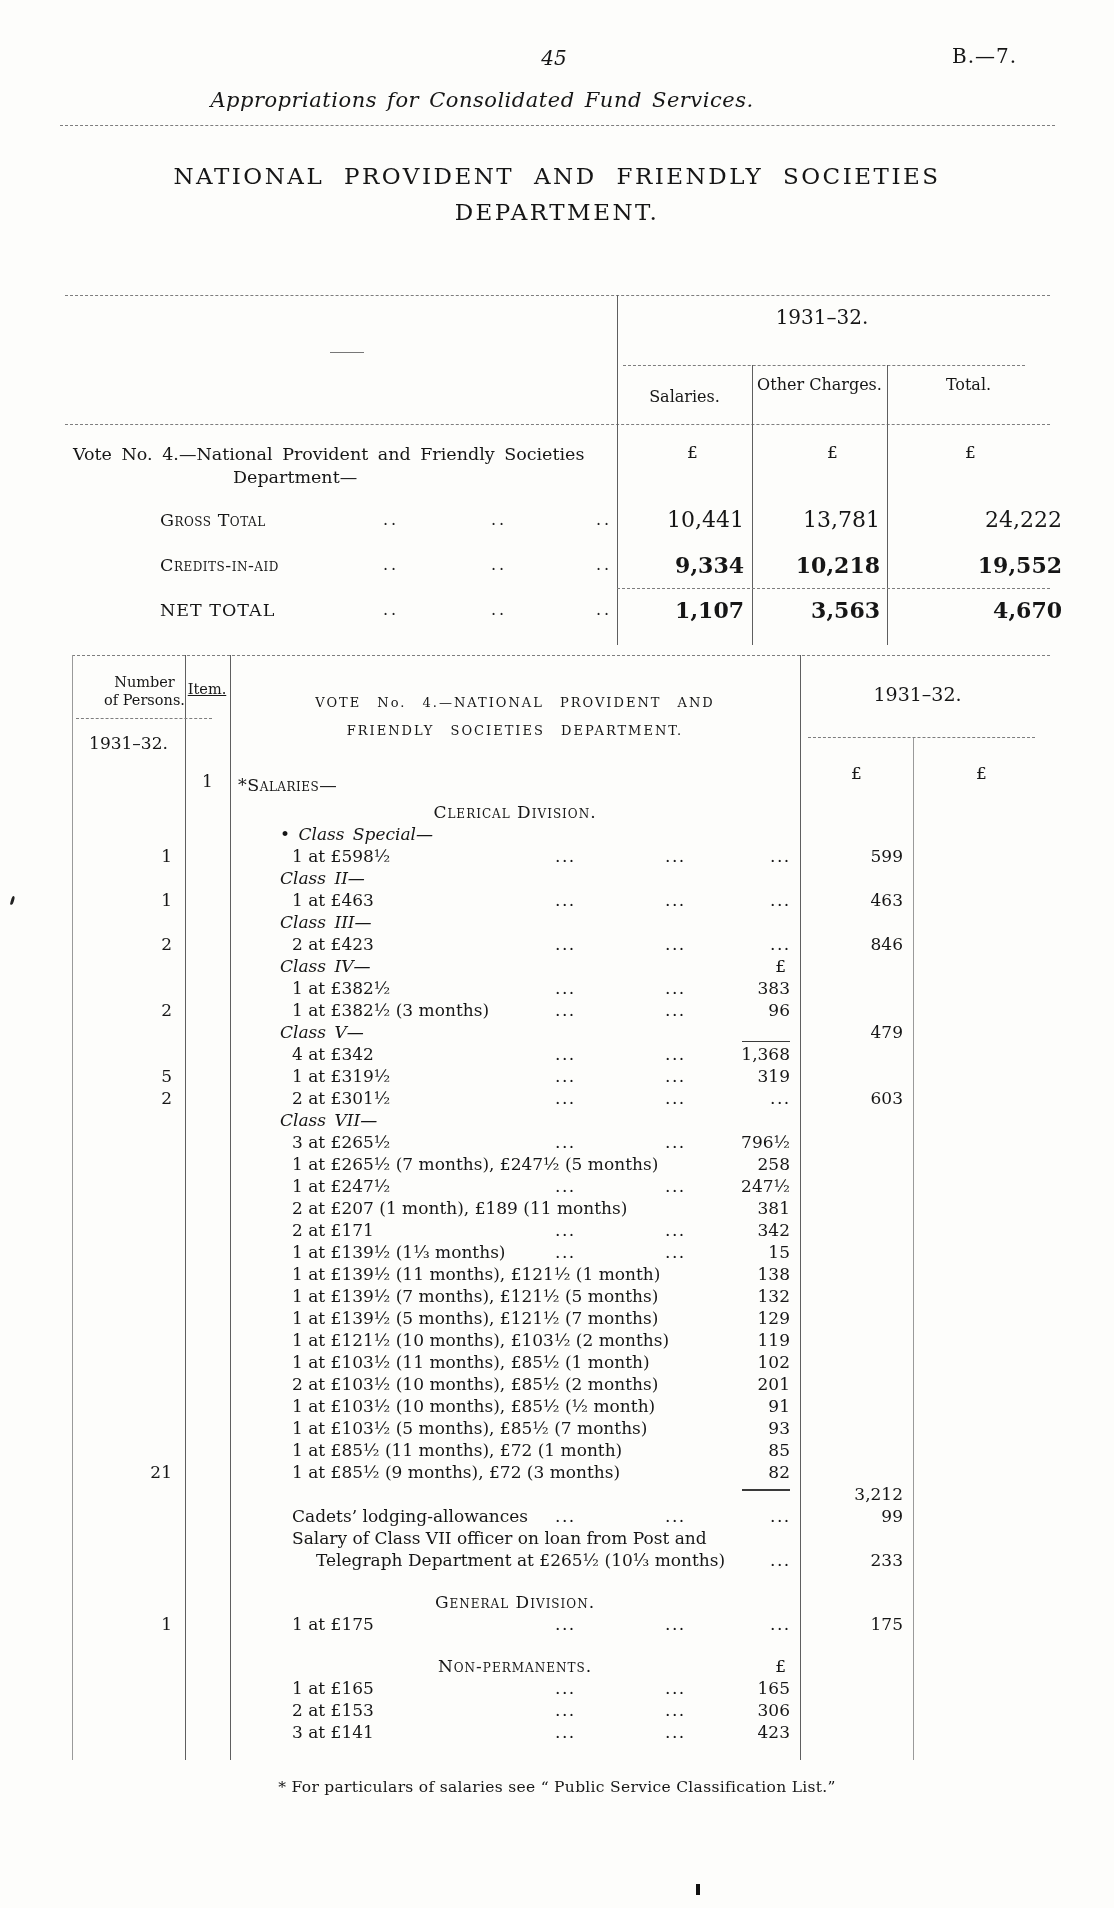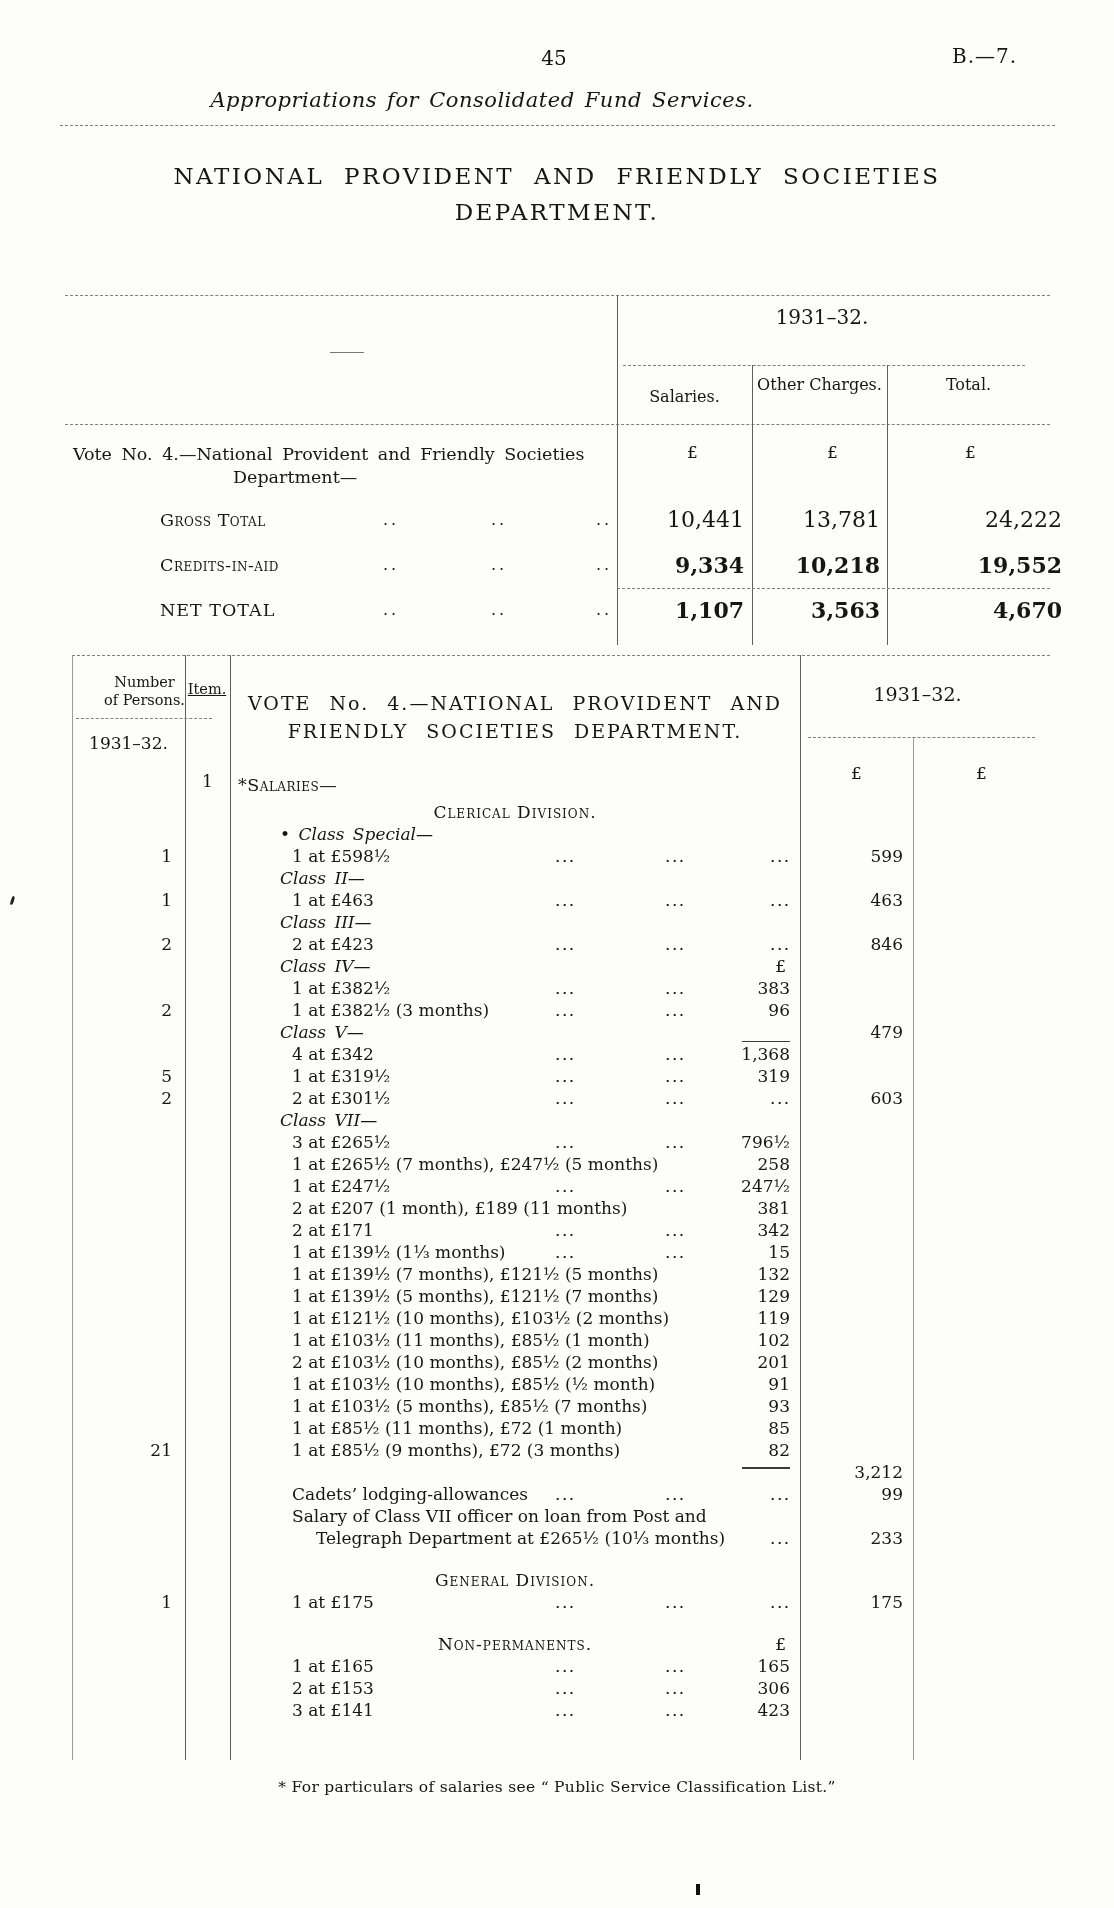--- a/index.html
+++ b/index.html
@@ -7,21 +7,21 @@
         font-family:"DejaVu Serif","Liberation Serif",serif;overflow:hidden;}
   .abs{position:absolute;}
   .ctr{text-align:center;}
   .sc{font-variant:small-caps;}
   .it{font-style:italic;}
   .dash-h{border-top:1px dashed #7e7e7e;height:0;}
   .vline{width:1px;background:#5f5f5f;}
   .vline.faint{background:#9a9a9a;}
 
   
-  #page-number{left:534px;top:46px;width:40px;font-size:20px;}
+  #page-number{left:534px;top:46px;width:40px;font-size:20px;font-style:italic;}
   #doc-ref{left:952px;top:44px;width:110px;font-size:20px;letter-spacing:1px;}
   #running-title{left:157px;top:88px;width:650px;font-size:21px;letter-spacing:.5px;word-spacing:3px;}
   #head-rule{left:60px;top:125px;width:995px;}
   #main-title-1{left:57px;top:163px;width:1000px;font-size:23px;letter-spacing:2.5px;word-spacing:10px;}
   #main-title-2{left:57px;top:199px;width:1000px;font-size:23px;letter-spacing:2.5px;}
 
   
   #sumtab{left:65px;top:295px;width:985px;height:353px;font-size:17px;}
   #sum-top{left:0;top:0;width:985px;}
   #sum-year{left:552px;top:10px;width:410px;font-size:20px;}
@@ -52,21 +52,21 @@
   #det-top{left:0;top:0;width:978px;}
   #det-v-left{left:0;top:0;height:1105px;}
   #det-v-persons{left:113px;top:0;height:1105px;}
   #det-v-item{left:158px;top:0;height:1105px;}
   #det-v-body{left:728px;top:0;height:1105px;}
   #det-v-pounds{left:841px;top:82px;height:1023px;}
   #persons-head{left:16px;top:18px;width:113px;font-size:14.5px;line-height:18px;}
   #persons-rule{left:4px;top:63px;width:136px;}
   #persons-year{left:0;top:78px;width:113px;font-size:17px;}
   #item-head{left:110px;top:26px;width:50px;font-size:14.5px;text-decoration:underline;}
-  #vote-title{left:158px;top:34px;width:570px;font-size:19px;line-height:28px;letter-spacing:2px;word-spacing:10px;}
+  #vote-title{left:158px;top:34px;width:570px;font-size:13px;line-height:28px;letter-spacing:2px;word-spacing:10px;}
   #det-year{left:728px;top:28px;width:235px;font-size:19px;}
   #det-year-rule{left:736px;top:82px;width:227px;}
   #det-pound-1{left:728px;top:108px;width:113px;font-size:17px;}
   #det-pound-2{left:841px;top:108px;width:137px;font-size:17px;}
   #item-number{left:113px;top:115px;width:45px;height:22px;line-height:22px;font-size:17px;}
   #det-rows{left:0;top:119px;width:978px;}
   .drow{position:relative;height:22px;line-height:22px;}
   .drow.subdivision{margin-top:5px;}
   .drow.division{margin-top:20px;}
   .drow .pers{position:absolute;left:0;width:100px;text-align:right;}
@@ -283,20 +283,24 @@
           <span class="dots" style="left: 593px;">...</span>
           <span class="sub">342</span>
         </div>
         <div class="drow entry">
           <span class="txt">1 at £139½ (1⅓ months)</span>
           <span class="dots" style="left: 483px;">...</span>
           <span class="dots" style="left: 593px;">...</span>
           <span class="sub">15</span>
         </div>
         <div class="drow entry">
+          <span class="txt">1 at £139½ (11 months), £121½ (1 month)</span>
+          <span class="sub">138</span>
+        </div>
+        <div class="drow entry">
           <span class="txt">1 at £139½ (7 months), £121½ (5 months)</span>
           <span class="sub">132</span>
         </div>
         <div class="drow entry">
           <span class="txt">1 at £139½ (5 months), £121½ (7 months)</span>
           <span class="sub">129</span>
         </div>
         <div class="drow entry">
           <span class="txt">1 at £121½ (10 months), £103½ (2 months)</span>
           <span class="sub">119</span>

